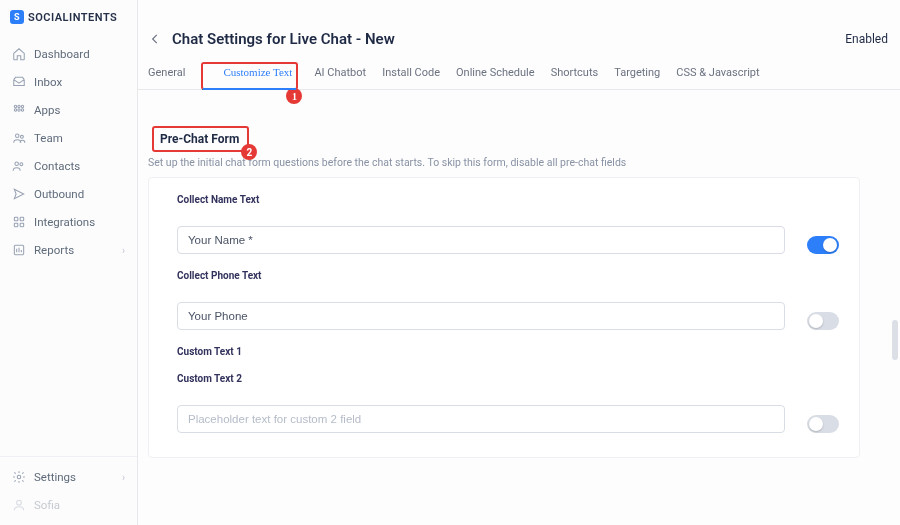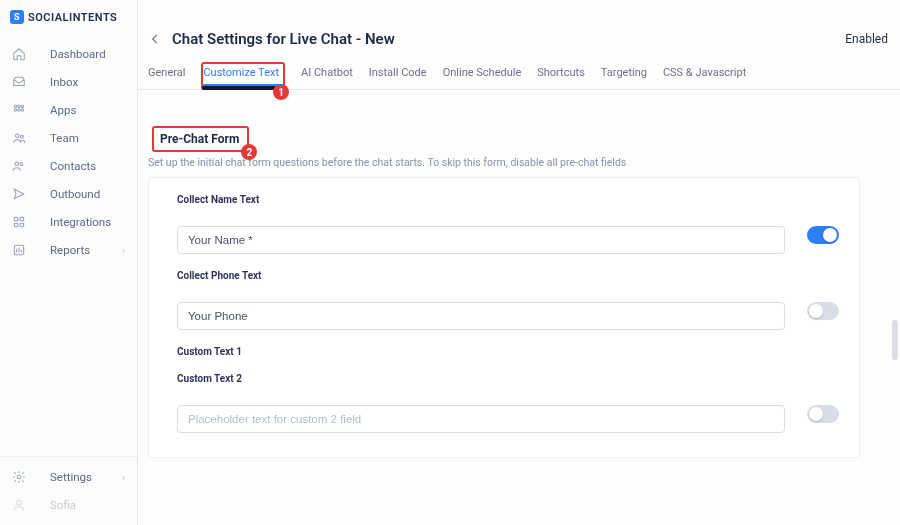--- a/index.html
+++ b/index.html
@@ -18,21 +18,21 @@
     border-right: 1px solid #e6e8ec;
     display: flex; flex-direction: column;
     padding-top: 8px;
   }
   .brand { display:flex; align-items:center; gap:4px; padding: 2px 10px 10px 10px; font-size: 11px; font-weight:600; color:#253048; letter-spacing:.5px;}
   .brand-logo {
     width:14px;height:14px;border-radius:3px;background:#2d7ff9;display:flex;align-items:center;justify-content:center;color:#fff;font-size:9px;font-weight:700;
   }
   .nav { display:flex; flex-direction:column; gap:0; padding-top:6px;}
   .nav-item {
-    display:flex;align-items:center;gap:24px;
+    display:flex;align-items:center;gap:8px;
     padding:7px 12px;
     color:#5f6b7a;
     font-size:11.5px;
     cursor:pointer;
   }
   .nav-ico{width:14px;height:14px;display:flex;align-items:center;justify-content:center;color:#98a2b3;}
   .nav-ico svg{width:14px;height:14px;stroke:#98a2b3;fill:none;stroke-width:1.8;}
   .chev{margin-left:auto;color:#c0c6d0;font-size:10px;}
   .sidebar-spacer{flex:1;}
   .sidebar-bottom{border-top:1px solid #eef0f4;padding:6px 0;}
@@ -49,31 +49,31 @@
   .tab.active{color:#2d7ff9;border-bottom:2px solid #2d7ff9;margin-bottom:-1px;}
   
   .anno-box{position:relative;border:2px solid #e53935;border-radius:3px;}
   .anno-badge{
     position:absolute;width:16px;height:16px;border-radius:50%;
     background:#e53935;color:#fff;font-size:10px;font-weight:700;
     display:flex;align-items:center;justify-content:center;
   }
   .badge-1{right:-6px;bottom:-16px;}
   .badge-2{right:-10px;bottom:-10px;}
-  .tab.active.anno-box{padding:2px 4px 2px 0;border-bottom:6px solid #0f172a;margin-bottom:-1px;}
+  .tab.active.anno-box{padding:2px 4px 2px 20px;border-bottom:2px solid #0f172a;margin-bottom:-1px;font-family:Liberation Serif, serif;}
   .tab.active.anno-box::after{content:"";position:absolute;left:0;right:0;bottom:-2px;height:2px;background:#2d7ff9;}
   
   .scroll{flex:1;overflow-y:auto;padding:18px 30px 40px 0;}
   .content{padding:12px 10px 0 10px;}
   .section-title-wrap{display:inline-block;position:relative;margin:6px 0 2px 4px;}
   .section-title{font-size:12px;font-weight:700;color:#1f2a44;padding:4px 8px 4px 6px;}
   .section-sub{font-size:10.5px;color:#8892a3;margin-bottom:8px;margin-top:2px;}
   .card{border:1px solid #eef0f4;border-radius:4px;background:#fff;padding:16px 20px 8px 28px;}
   .field{margin-bottom:16px;}
-  .field-row{display:flex;align-items:flex-start;gap:22px;margin-top:21px;}
+  .field-row{display:flex;align-items:flex-end;gap:22px;margin-top:21px;}
   .label{font-size:10px;font-weight:700;color:#32325d;margin-bottom:6px;}
   .input{
     flex:1;width:100%;
     border:1px solid #d9dde5;border-radius:4px;
     padding:7px 10px;font-size:11.5px;color:#4a5365;
   }
   .input::placeholder{color:#b5bcc9;}
   .toggle{
     width:32px;height:18px;border-radius:10px;background:#d9dde5;position:relative;flex:0 0 32px;cursor:pointer;
   }

